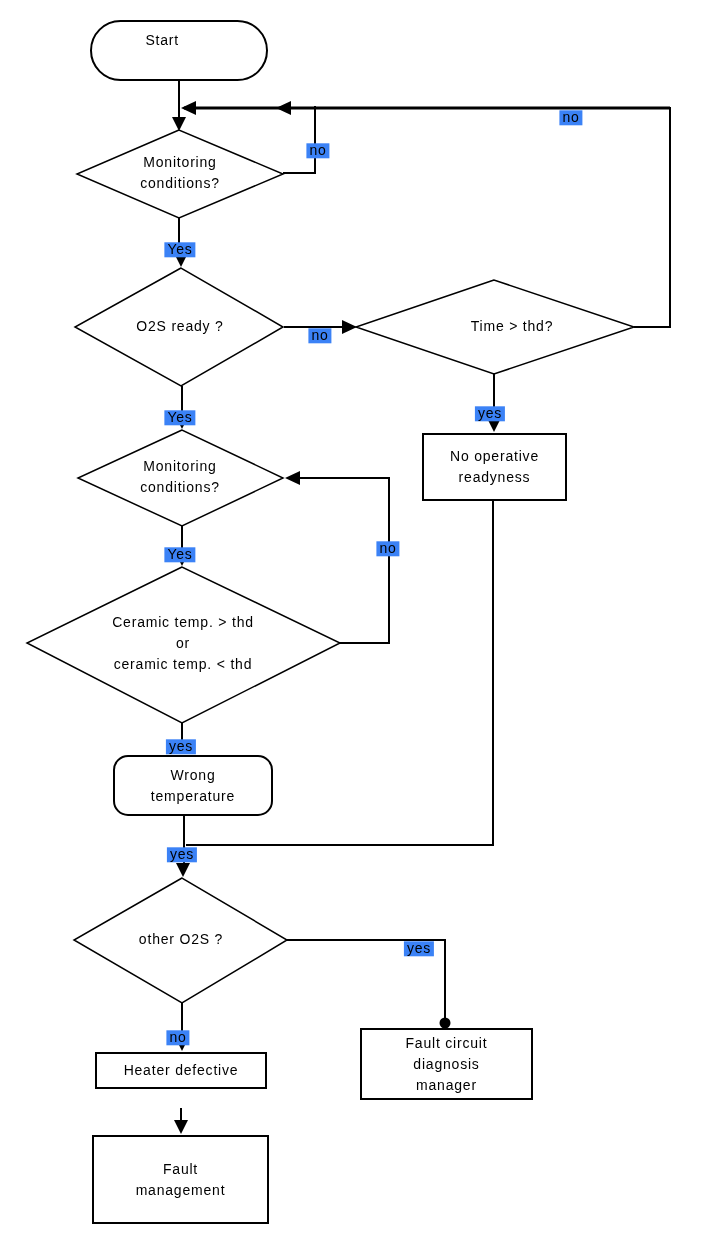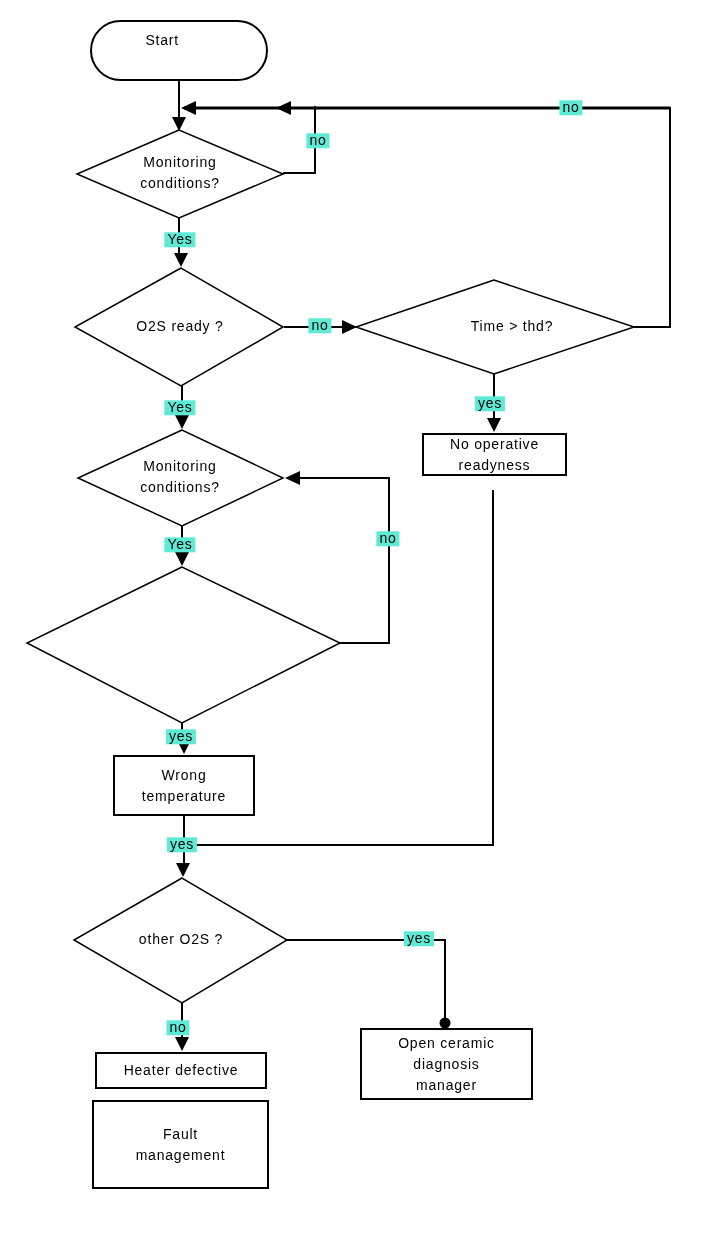--- a/index.html
+++ b/index.html
@@ -50,27 +50,28 @@
     border: 2px solid #000000;
     border-radius: 31px;
     background: #ffffff;
     display: flex;
     align-items: center;
     justify-content: center;
   }
   .edge-label {
     position: absolute;
     transform: translate(-50%, -50%);
-    background: #5eead4;
+    background: #3b82f6;
     padding: 0 3px;
     font-size: 14px;
     letter-spacing: 0.8px;
     line-height: 1.1;
     white-space: nowrap;
     color: #000000;
+    margin-top: 10px;
   }
 </style>
 </head>
 <body>
 
 <div class="canvas">
 
   <svg width="704" height="1236" viewBox="0 0 704 1236">
 
     <g stroke="#000000" fill="none" stroke-width="2">
@@ -117,55 +118,58 @@
       <polygon points="181,1134 174,1120 188,1120"></polygon>
     </g>
 
     <circle cx="445" cy="1023" r="5.5" fill="#000000"></circle>
   </svg>
 
   <div class="terminator" style="left:90px; top:20px; width:178px; height:61px;">
     <span class="node-label">Start</span>
   </div>
 
-  <div class="box" style="left:422px; top:433px; width:145px; height:43px;">
+  <div class="box" style="left:422px; top:433px; width:145px; height:68px;">
     <span class="node-label">No operative
 readyness</span>
   </div>
 
-  <div class="box" style="left:113px; top:755px; width:142px; height:61px;">
+  <div class="box" style="left:113px; top:755px; width:160px; height:61px;border-radius:15px;">
     <span class="node-label">Wrong
 temperature</span>
   </div>
 
   <div class="box" style="left:360px; top:1028px; width:173px; height:72px;">
-    <span class="node-label">Open ceramic
+    <span class="node-label">Fault circuit
 diagnosis
 manager</span>
   </div>
 
   <div class="box" style="left:95px; top:1052px; width:172px; height:37px;">
     <span class="node-label">Heater defective</span>
   </div>
 
-  <div class="box" style="left:92px; top:1100px; width:177px; height:89px;">
+  <div class="box" style="left:92px; top:1135px; width:177px; height:89px;">
     <span class="node-label">Fault
 management</span>
   </div>
 
   <div class="node-label" style="left:180px; top:173px;">Monitoring
 conditions?</div>
 
   <div class="node-label" style="left:180px; top:326px;">O2S ready ?</div>
 
   <div class="node-label" style="left:512px; top:326px;">Time &gt; thd?</div>
 
   <div class="node-label" style="left:180px; top:477px;">Monitoring
 conditions?</div>
 
+  <div class="node-label" style="left:183px; top:643px;">Ceramic temp.  &gt; thd
+or
+ceramic temp. &lt; thd</div>
 
   <div class="node-label" style="left:181px; top:939px;text-align:right;">other O2S ?</div>
 
   <div class="edge-label" style="left:318px; top:141px;">no</div>
 
   <div class="edge-label" style="left:180px; top:240px;">Yes</div>
 
   <div class="edge-label" style="left:320px; top:326px;">no</div>
 
   <div class="edge-label" style="left:180px; top:408px;">Yes</div>

